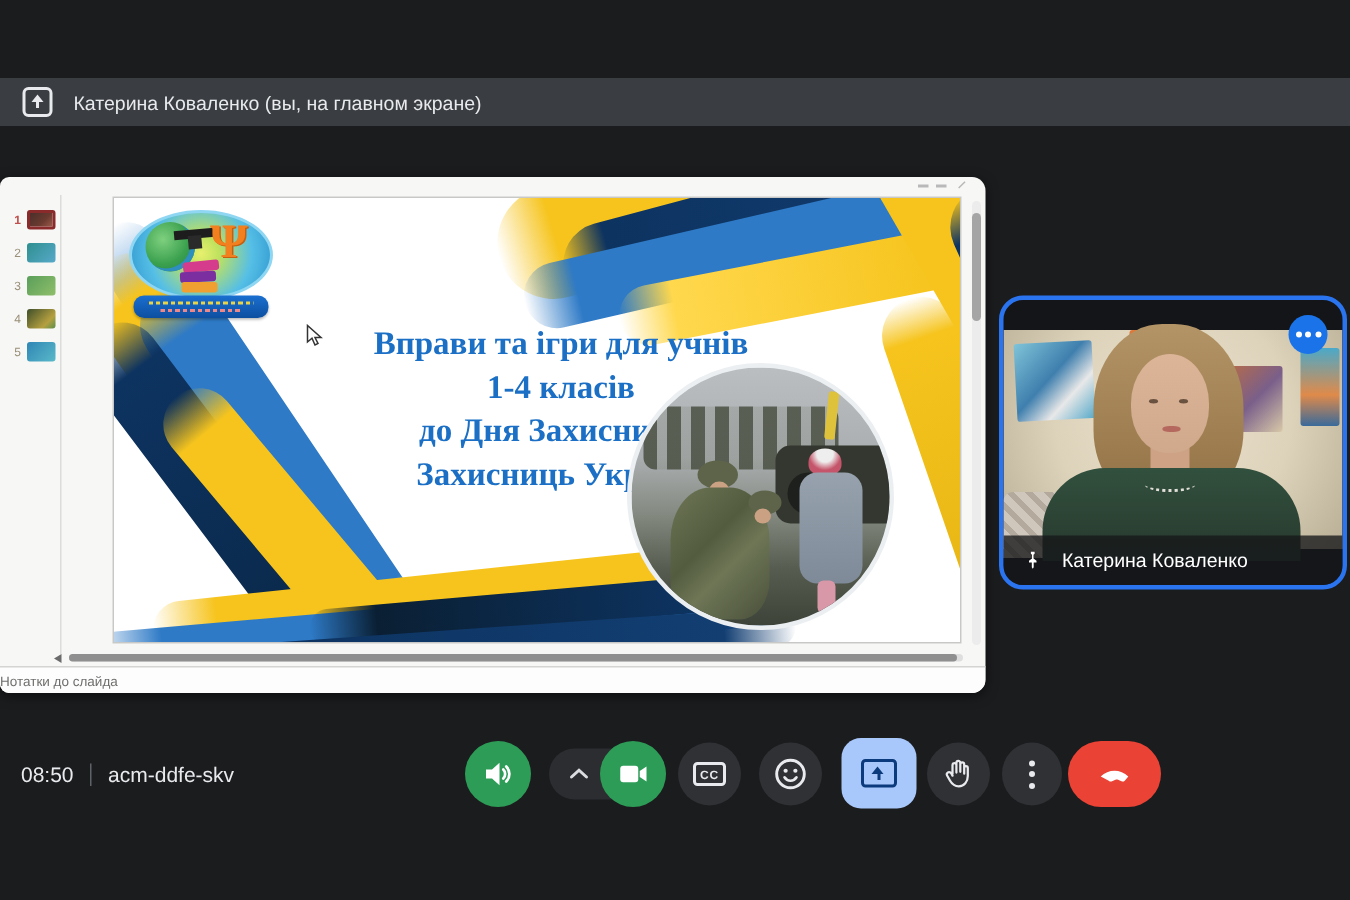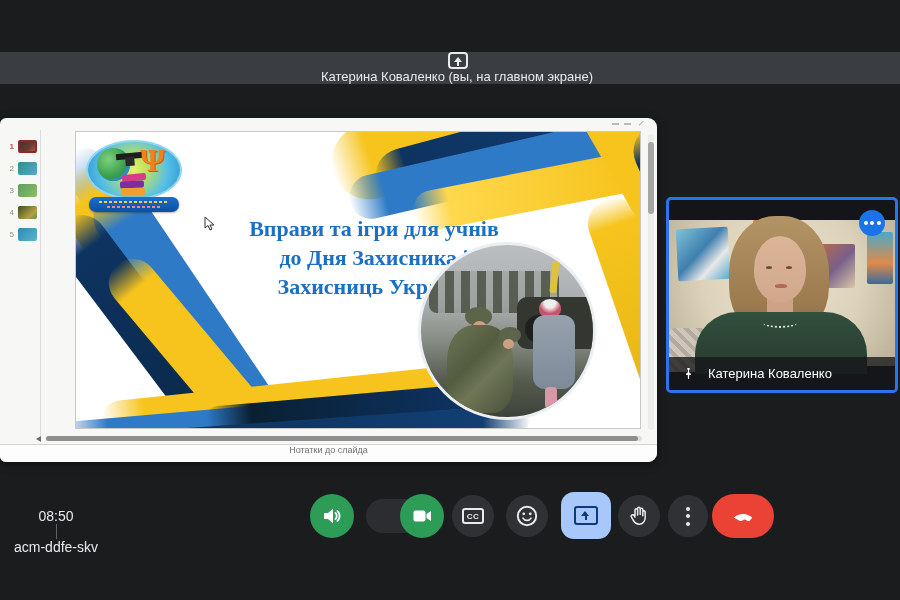--- a/index.html
+++ b/index.html
@@ -1,18 +1,18 @@
 <!DOCTYPE html>
 <html><head>
 <meta charset="utf-8">
 <style>
   * { margin:0; padding:0; box-sizing:border-box; }
   html,body { width:900px; height:600px; }
   body { font-family:"Liberation Sans", sans-serif; background:#1b1c1e; position:relative; overflow:hidden; }
-  .abs { position:absolute;flex-direction:column; }
+  .abs { position:absolute; }
 
   
   #banner { left:0; top:52px; width:900px; height:32px; background:#3a3d41; display:flex; align-items:center; }
   #banner-icon { width:20px; height:20px; margin-left:15px; border:2px solid #e8eaed; border-radius:4px; position:relative; }
   #banner-icon .arr-head { position:absolute; left:4px; top:3px; width:0; height:0; border-left:4px solid transparent; border-right:4px solid transparent; border-bottom:5px solid #e8eaed; }
   #banner-icon .arr-stem { position:absolute; left:7px; top:7px; width:2px; height:5px; background:#e8eaed; }
   #banner-text { margin-left:14px; color:#e8eaed; font-size:13px; }
 
   
   #win { left:0; top:118px; width:657px; height:344px; background:#f7f7f6; border-radius:6px 9px 9px 6px; box-shadow:0 2px 8px rgba(0,0,0,.5); overflow:hidden; }
@@ -56,21 +56,21 @@
   
   #hscroll-track { left:46px; top:318px; width:596px; height:5px; background:#dedede; border-radius:3px; }
   #hscroll-thumb { left:46px; top:318px; width:592px; height:5px; background:#8f8f8f; border-radius:3px; }
   #hscroll-arrow { left:36px; top:318px; width:0; height:0; border-top:3px solid transparent; border-bottom:3px solid transparent; border-right:5px solid #6b6b6b; }
   #vscroll-track { left:648px; top:16px; width:6px; height:296px; background:#ececec; border-radius:3px; }
   #vscroll-thumb { left:648px; top:24px; width:6px; height:72px; background:#a5a5a5; border-radius:3px; }
   #notes-bar { left:0; top:326px; width:657px; height:18px; background:#fdfdfd; border-top:1px solid #d4d4d2; display:flex; align-items:center; }
   #notes-label { font-size:9px; color:#6f6f6d; }
 
   
-  #tile { left:666px; top:197px; width:232px; height:196px; border:3px solid #2b74f0; border-radius:5px; background:#141518; overflow:hidden; }
+  #tile { left:666px; top:197px; width:232px; height:196px; border:3px solid #2b74f0; border-radius:16px; background:#141518; overflow:hidden; }
   #video { position:absolute; left:0; top:0; right:0; bottom:0; }
   #wall { position:absolute; left:0; top:20px; right:0; height:146px; background:radial-gradient(circle at 50% 40%, #ece2cd 0%, #ddd2ba 55%, #b8ad95 100%); }
   .poster { position:absolute; border-radius:2px; }
   #couch { position:absolute; left:0; top:128px; width:48px; height:44px; background:repeating-linear-gradient(45deg,#cfc7bb 0 5px,#b3aa9d 5px 9px); border-radius:6px 6px 0 0; }
   #hair { position:absolute; left:60px; top:16px; width:100px; height:122px; border-radius:46% 46% 42% 42%; background:linear-gradient(180deg,#b39467 0%,#9c7c4f 70%,#8a6c42 100%); }
   #face { position:absolute; left:85px; top:36px; width:52px; height:66px; border-radius:50% 50% 46% 46%; background:linear-gradient(180deg,#dcb497 0%,#d0a98c 100%); }
   .eye { position:absolute; top:30px; width:6px; height:3px; border-radius:50%; background:#6a5240; }
   #lips { position:absolute; left:21px; top:48px; width:12px; height:4px; border-radius:40%; background:#b5695e; }
   #neck { position:absolute; left:98px; top:98px; width:26px; height:18px; background:#cda285; }
   #sweater { position:absolute; left:26px; top:112px; width:172px; height:62px; border-radius:42px 42px 0 0; background:linear-gradient(180deg,#32503e 0%,#27392d 100%); }
@@ -171,20 +171,21 @@
       <div id="logo-cap"></div>
       <div id="logo-psi">Ψ</div>
       <div class="book" style="left:36px;top:34px;background:#d63c8c;transform:rotate(-6deg);"></div>
       <div class="book" style="left:34px;top:41px;background:#7a2ea0;transform:rotate(-3deg);"></div>
       <div class="book" style="left:35px;top:48px;background:#f0a030;"></div>
       <div id="logo-ribbon"></div>
     </div>
 
     <div id="slide-title">
       <div>Вправи та ігри для учнів</div>
+      <div>1-4 класів</div>
       <div>до Дня Захисника і</div>
       <div>Захисниць України</div>
     </div>
 
     <svg id="cursor" width="12" height="16" viewBox="0 0 12 16">
       <path d="M1 1 L1 12 L4 9.5 L6 14 L8 13 L6 9 L10 9 Z" fill="#fff" stroke="#333" stroke-width="1"></path>
     </svg>
 
     <div id="photo">
       <div class="blob" style="left:8px;top:26px;width:130px;height:42px;background:repeating-linear-gradient(90deg,rgba(74,79,66,.85) 0 9px,rgba(120,126,112,.25) 9px 16px);border-radius:8px;"></div>

